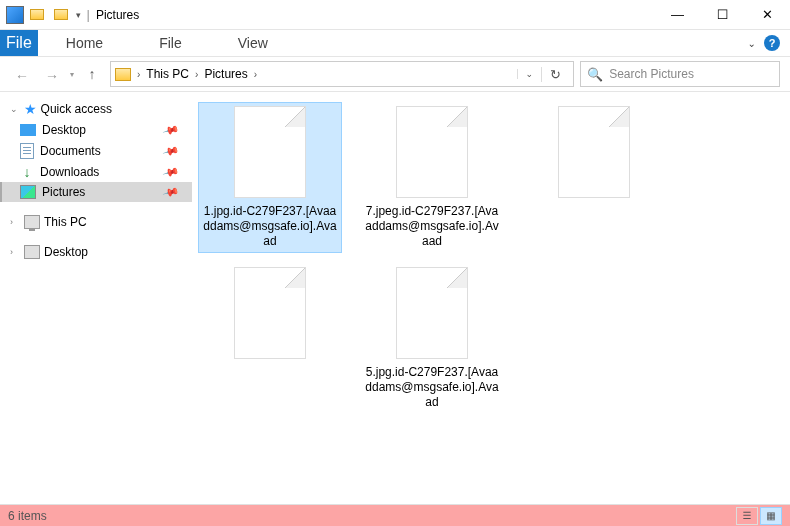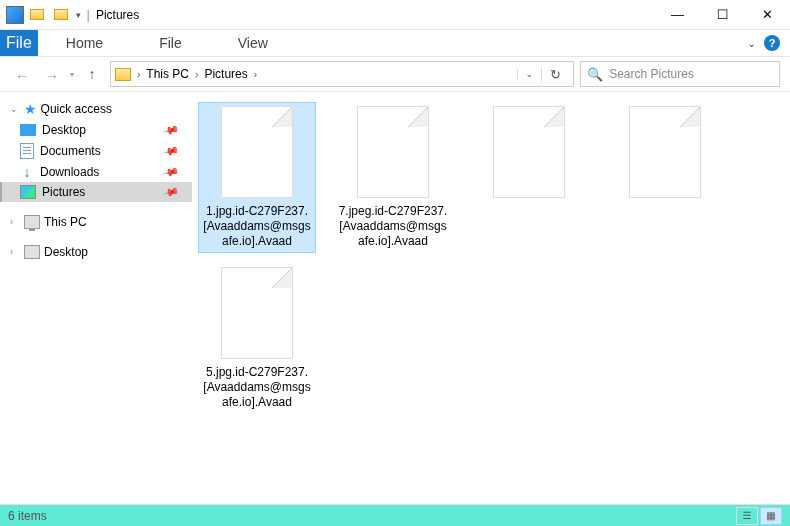--- a/index.html
+++ b/index.html
@@ -50,27 +50,27 @@
 .ico-doc { width: 14px; height: 16px; background: #fff; border: 1px solid #7aa0c0; position: relative; }
 .ico-doc::before { content: ""; position: absolute; top: 3px; left: 2px; right: 2px; height: 1px; background: #7aa0c0; box-shadow: 0 3px #7aa0c0, 0 6px #7aa0c0; }
 .ico-dl { width: 14px; height: 14px; display: flex; align-items: center; justify-content: center; color: #2a9040; font-size: 14px; font-weight: bold; }
 .ico-folder { width: 16px; height: 12px; background: linear-gradient(#ffe9a8,#ffcb44); border: 1px solid #d4a020; }
 .ico-pic { width: 16px; height: 14px; background: linear-gradient(135deg,#3ac8e6 50%,#3ae68e 50%); border: 1px solid #888; }
 .ico-pc { width: 16px; height: 14px; background: #e0e0e0; border: 1px solid #999; position: relative; }
 .ico-pc::after { content: ""; position: absolute; bottom: -3px; left: 4px; width: 6px; height: 2px; background: #999; }
 .ico-net { width: 16px; height: 14px; background: #e0e0e0; border: 1px solid #999; }
 
 .file-area { flex: 1; padding: 10px 6px; display: flex; flex-wrap: wrap; align-content: flex-start; gap: 10px 18px; }
-.file-item { width: 118px; display: flex; flex-direction: column; align-items: center; padding: 4px; }
+.file-item { width: 144px; display: flex; flex-direction: column; align-items: center; padding: 4px; }
 .file-item.selected { background: #cce8ff; border: 1px solid #99d1ff; padding: 3px; }
 .file-thumb { width: 72px; height: 92px; background: #fff; border: 1px solid #ddd; position: relative; margin-bottom: 6px; }
 .file-thumb::before { content: ""; position: absolute; top: 0; right: 0; width: 20px; height: 20px; background: linear-gradient(135deg, transparent 48%, #ccc 50%, #f0f0f0 52%); }
 .file-label { font-size: 12px; text-align: center; line-height: 1.25; word-break: break-all; color: #000; }
 
-.statusbar { position: absolute; bottom: 0; left: 0; right: 0; height: 22px; border-top: 1px solid #e0e0e0; display: flex; align-items: center; padding: 0 8px; font-size: 12px; color: #555; background: #5eead4; }
+.statusbar { position: absolute; bottom: 0; left: 0; right: 0; height: 22px; border-top: 1px solid #e0e0e0; display: flex; align-items: center; padding: 0 8px; font-size: 12px; color: #555; background: #fca5a5; }
 .status-right { margin-left: auto; display: flex; gap: 2px; }
 .view-btn { width: 22px; height: 18px; border: 1px solid #ddd; display: flex; align-items: center; justify-content: center; font-size: 10px; }
 .view-btn.active { background: #cce8ff; border-color: #99d1ff; }
 </style>
 </head>
 <body>
 
 <div class="titlebar">
   <div class="titlebar-left">
     <div class="titlebar-icon"></div>

